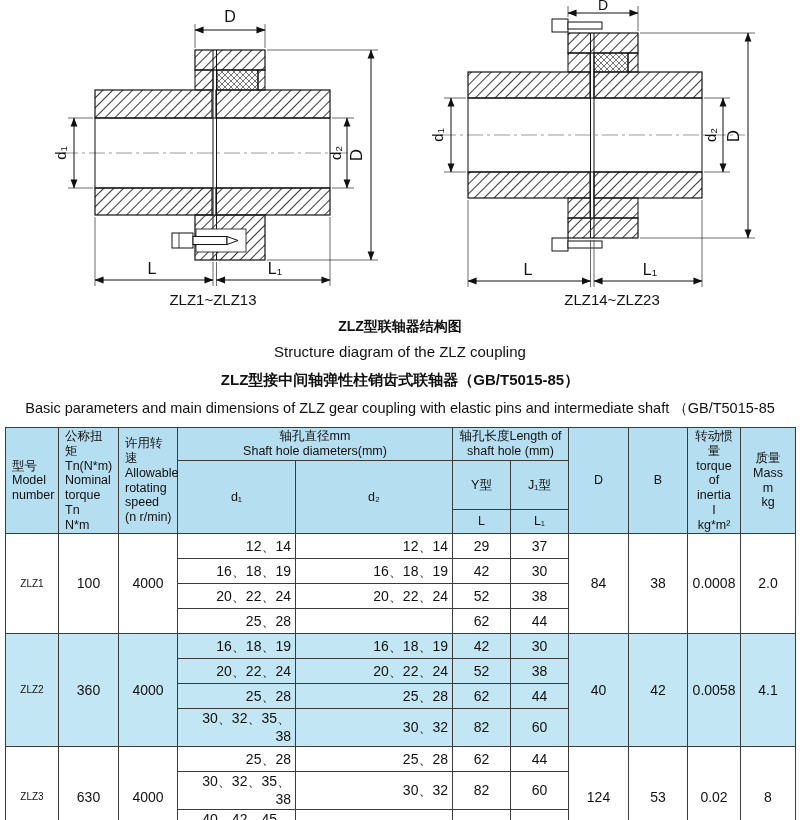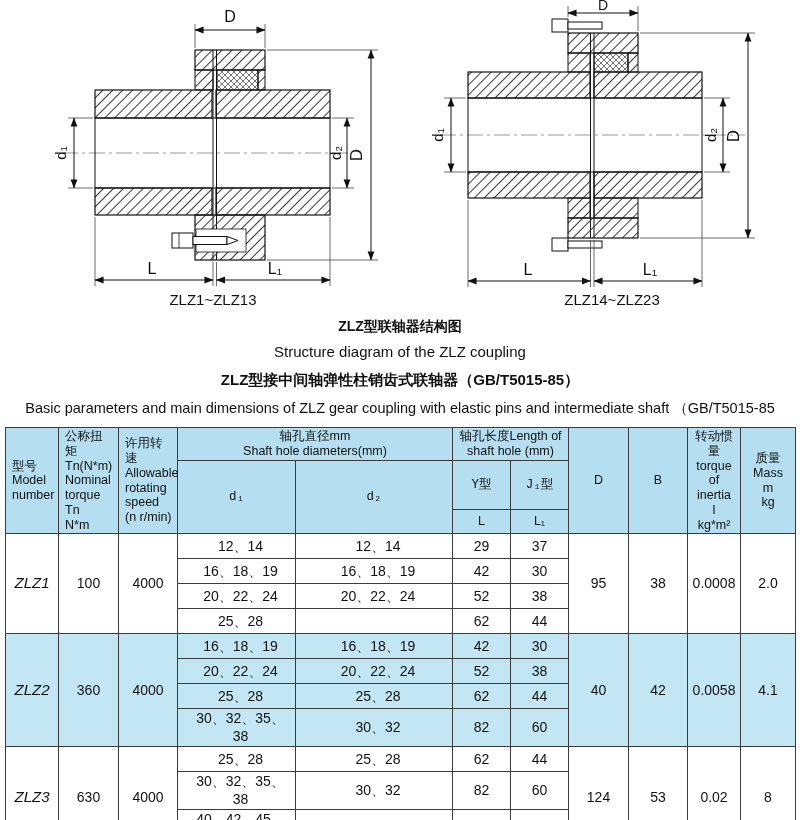--- a/index.html
+++ b/index.html
@@ -9,28 +9,28 @@
   svg text{font-family:"Liberation Sans","DejaVu Sans",sans-serif;fill:#111;}
   .titles{text-align:center;}
   .t-cn1{font-size:14px;font-weight:600;margin-top:6px;}
   .t-en1{font-size:15px;margin-top:7px;}
   .t-cn2{font-size:15px;font-weight:700;margin-top:11px;}
   .t-en2{font-size:14.5px;margin-top:9px;white-space:nowrap;}
   table{border-collapse:collapse;margin:9px 5px 0 5px;width:790px;table-layout:fixed;font-size:14px;}
   th,td{border:1px solid #3b3b3b;padding:1px 4px;text-align:center;vertical-align:middle;}
   thead th{background:#b5def0;font-weight:400;font-size:12.5px;line-height:1.18;}
   thead tr:nth-child(1) th{height:30px;}
-  thead tr:nth-child(2) th{height:22px;font-family:Liberation Mono, monospace;}
+  thead tr:nth-child(2) th{height:22px;}
   thead tr:nth-child(3) th{height:21px;}
   tbody td{height:22px;line-height:1.25;}
   tr.alt td{background:#c3e6f4;}
   .pre{white-space:pre-line;}
   .tl{text-align:left;padding-left:6px;}
-  .dc{text-align:center;padding-left:12px;}
-  .mdl{font-size:15px;font-style:italic;}
+  .dc{text-align:right;padding-left:12px;}
+  .mdl{font-size:10px;}
 </style>
 </head>
 <body>
 
 <div class="page">
 
   <div class="drawings">
 
     <svg width="400" height="312" viewBox="0 0 400 312">
       <defs>
@@ -215,21 +215,21 @@
     <tbody>
 
       <tr>
         <td rowspan="4" class="mdl">ZLZ1</td>
         <td rowspan="4">100</td>
         <td rowspan="4">4000</td>
         <td class="dc">12、14</td>
         <td class="dc">12、14</td>
         <td>29</td>
         <td>37</td>
-        <td rowspan="4">95</td>
+        <td rowspan="4">84</td>
         <td rowspan="4">38</td>
         <td rowspan="4">0.0008</td>
         <td rowspan="4">2.0</td>
       </tr>
       <tr>
         <td class="dc">16、18、19</td>
         <td class="dc">16、18、19</td>
         <td>42</td>
         <td>30</td>
       </tr>

